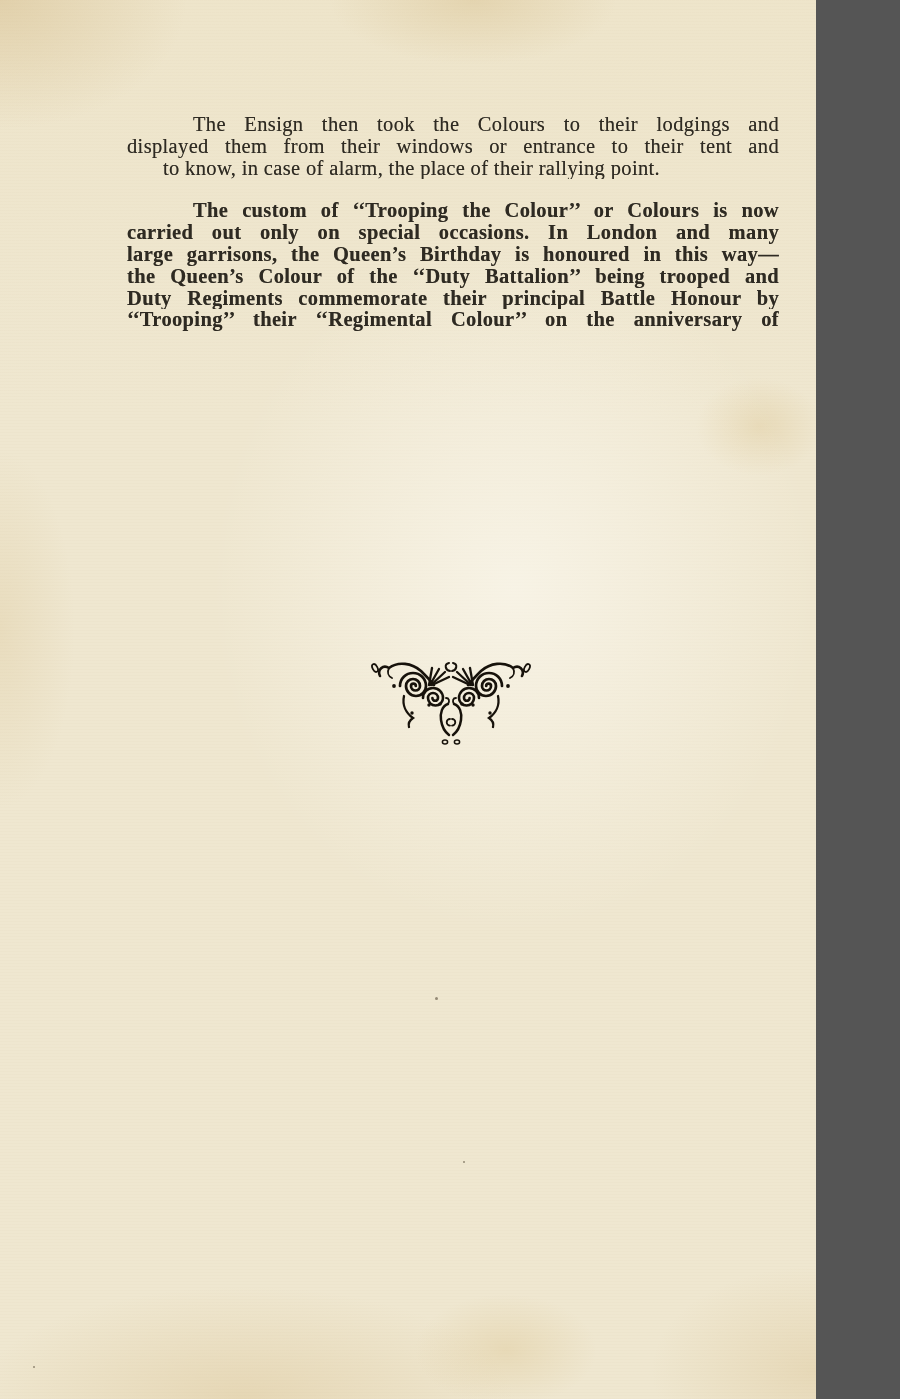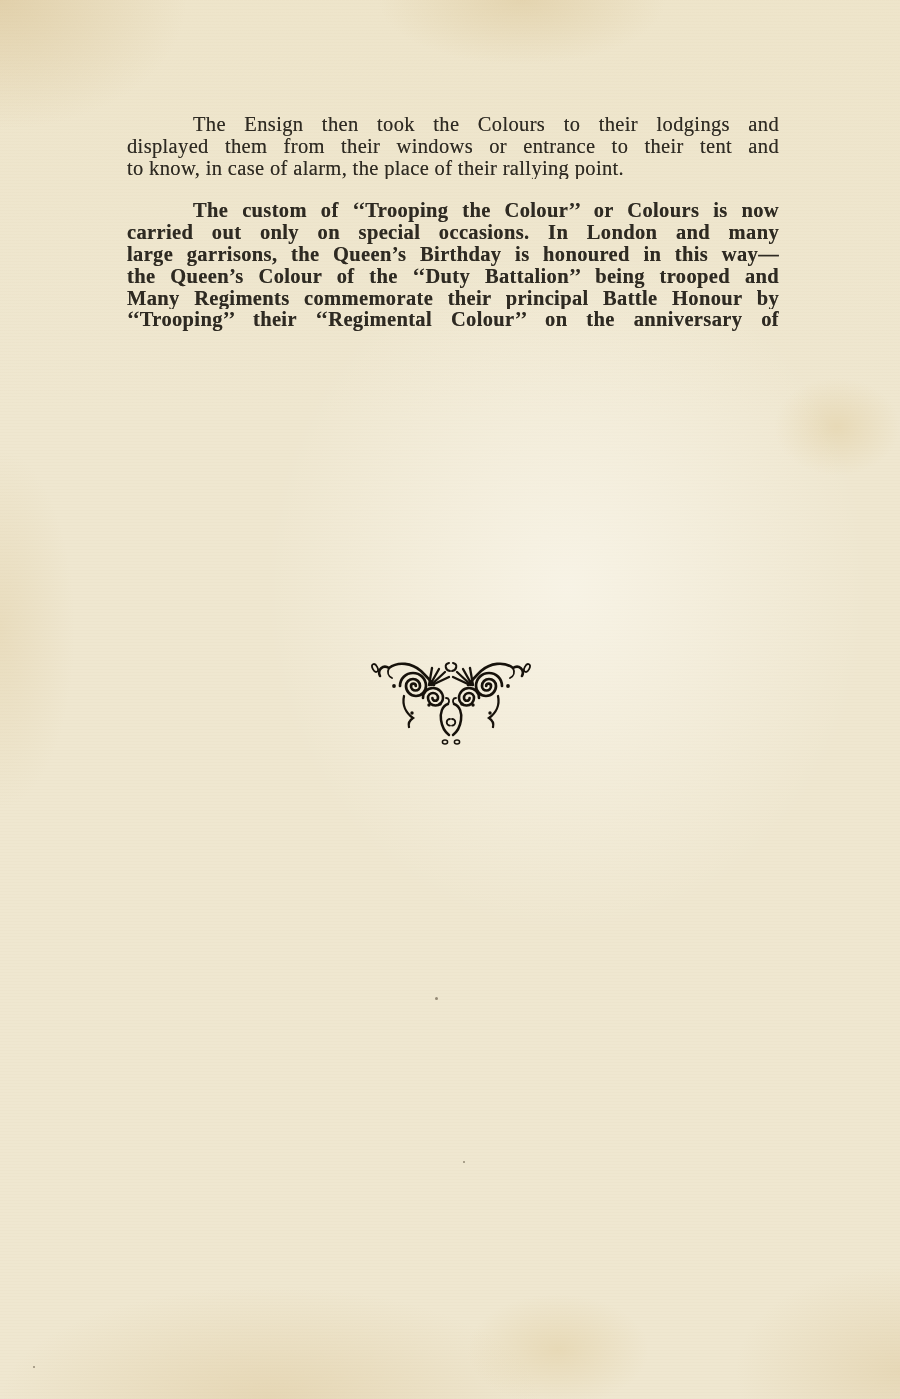--- a/index.html
+++ b/index.html
@@ -1,18 +1,18 @@
 <!DOCTYPE html>
 <html><head>
 <meta charset="utf-8">
 <style>
   html,body{margin:0;padding:0;background:#555;}
   .sheet{
     position:relative;
-    width:900px;height:1399px;
+    width:816px;height:1399px;
     overflow:hidden;
     background-color:#efe7d0;
     background-image:
       radial-gradient(420px 480px at 63% 42%, rgba(253,251,244,.60), rgba(253,251,244,0) 72%),
       radial-gradient(260px 180px at 0% 0%, rgba(200,168,108,.33), rgba(200,168,108,0) 72%),
       radial-gradient(200px 90px at 58% 0%, rgba(205,175,115,.30), rgba(205,175,115,0) 72%),
       radial-gradient(90px 70px at 93% 30.5%, rgba(214,186,126,.30), rgba(214,186,126,0) 70%),
       radial-gradient(100px 240px at 0% 45%, rgba(210,182,125,.22), rgba(210,182,125,0) 75%),
       radial-gradient(130px 80px at 62% 96.5%, rgba(214,186,126,.30), rgba(214,186,126,0) 70%),
       radial-gradient(360px 150px at 30% 100%, rgba(205,172,110,.28), rgba(205,172,110,0) 75%),
@@ -33,21 +33,21 @@
   .line{
     text-align:justify;
     text-align-last:justify;
     height:21.8px;
     line-height:21.8px;
     overflow:hidden;
     white-space:normal;
   }
   .line::after{ content:""; display:inline-block; width:100%; height:0; }
   .line.first{ padding-left:66px; }
-  .line.last{ text-align-last:left; }
+  .line.last{ text-align-last:left;margin-left:36px; }
   .line.last::after{ content:none; }
   .ornament{
     position:absolute;
     left:368px; top:655px;
     width:166px; height:92px;
   }
   .speck{
     position:absolute;
     border-radius:50%;
     background:rgba(75,62,45,.55);
@@ -62,21 +62,21 @@
       <div class="para">
         <div class="line first">The Ensign then took the Colours to their lodgings and</div>
         <div class="line">displayed them from their windows or entrance to their tent and</div>
         <div class="line last">to know, in case of alarm, the place of their rallying point.</div>
       </div>
       <div class="para">
         <div class="line first">The custom of ‘‘Trooping the Colour’’ or Colours is now</div>
         <div class="line">carried out only on special occasions.  In London and many</div>
         <div class="line">large garrisons, the Queen’s Birthday is honoured in this way—</div>
         <div class="line">the Queen’s Colour of the ‘‘Duty Battalion’’ being trooped and</div>
-        <div class="line">Many Regiments commemorate their principal Battle Honour by</div>
+        <div class="line">Duty Regiments commemorate their principal Battle Honour by</div>
         <div class="line">‘‘Trooping’’ their ‘‘Regimental Colour’’ on the anniversary of</div>
       </div>
     </div>
 
   <svg class="ornament" viewBox="0 0 166 92" xmlns="http://www.w3.org/2000/svg" aria-hidden="true">
     <g id="orn-half" stroke="#17120b" fill="none" stroke-linecap="round">
       <ellipse cx="7" cy="13" rx="2.4" ry="4.2" transform="rotate(-28 7 13)" stroke-width="1.8"></ellipse>
       <path d="M12,21 C9,15 15,9 21,13 C30,6 44,8 53,16 C58,21 62,25 66,30" stroke-width="2.6"></path>
       <path d="M21,13 C19,17 20,21 24,23" stroke-width="1.8"></path>
       <circle cx="26" cy="31" r="1.9" fill="#17120b" stroke="none"></circle>

